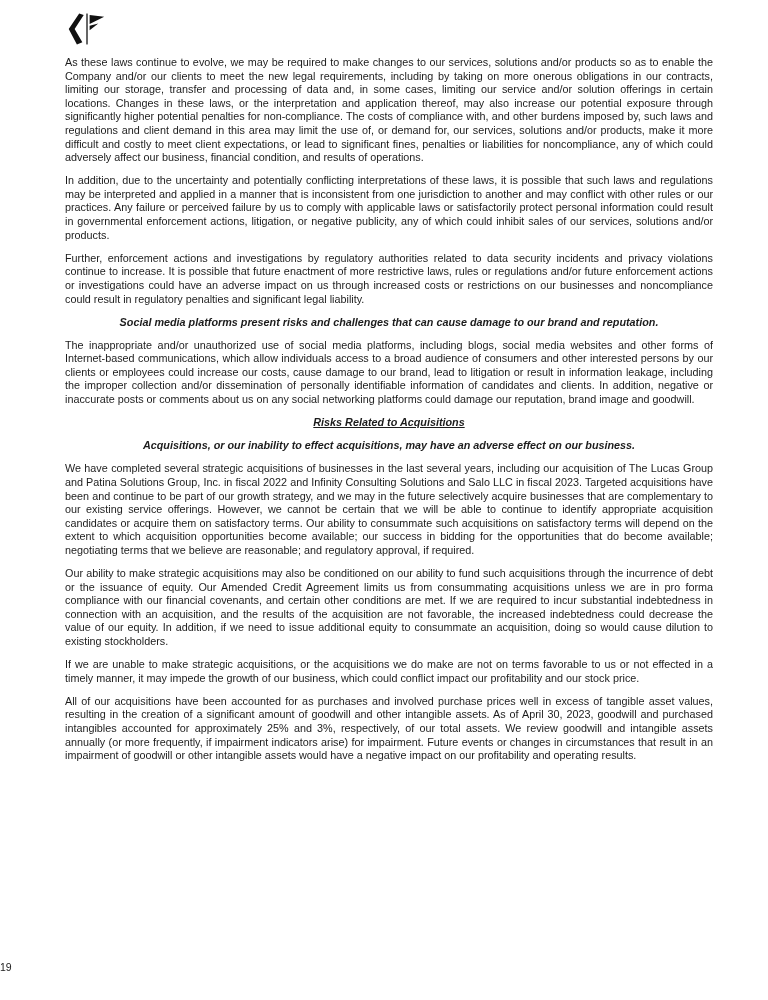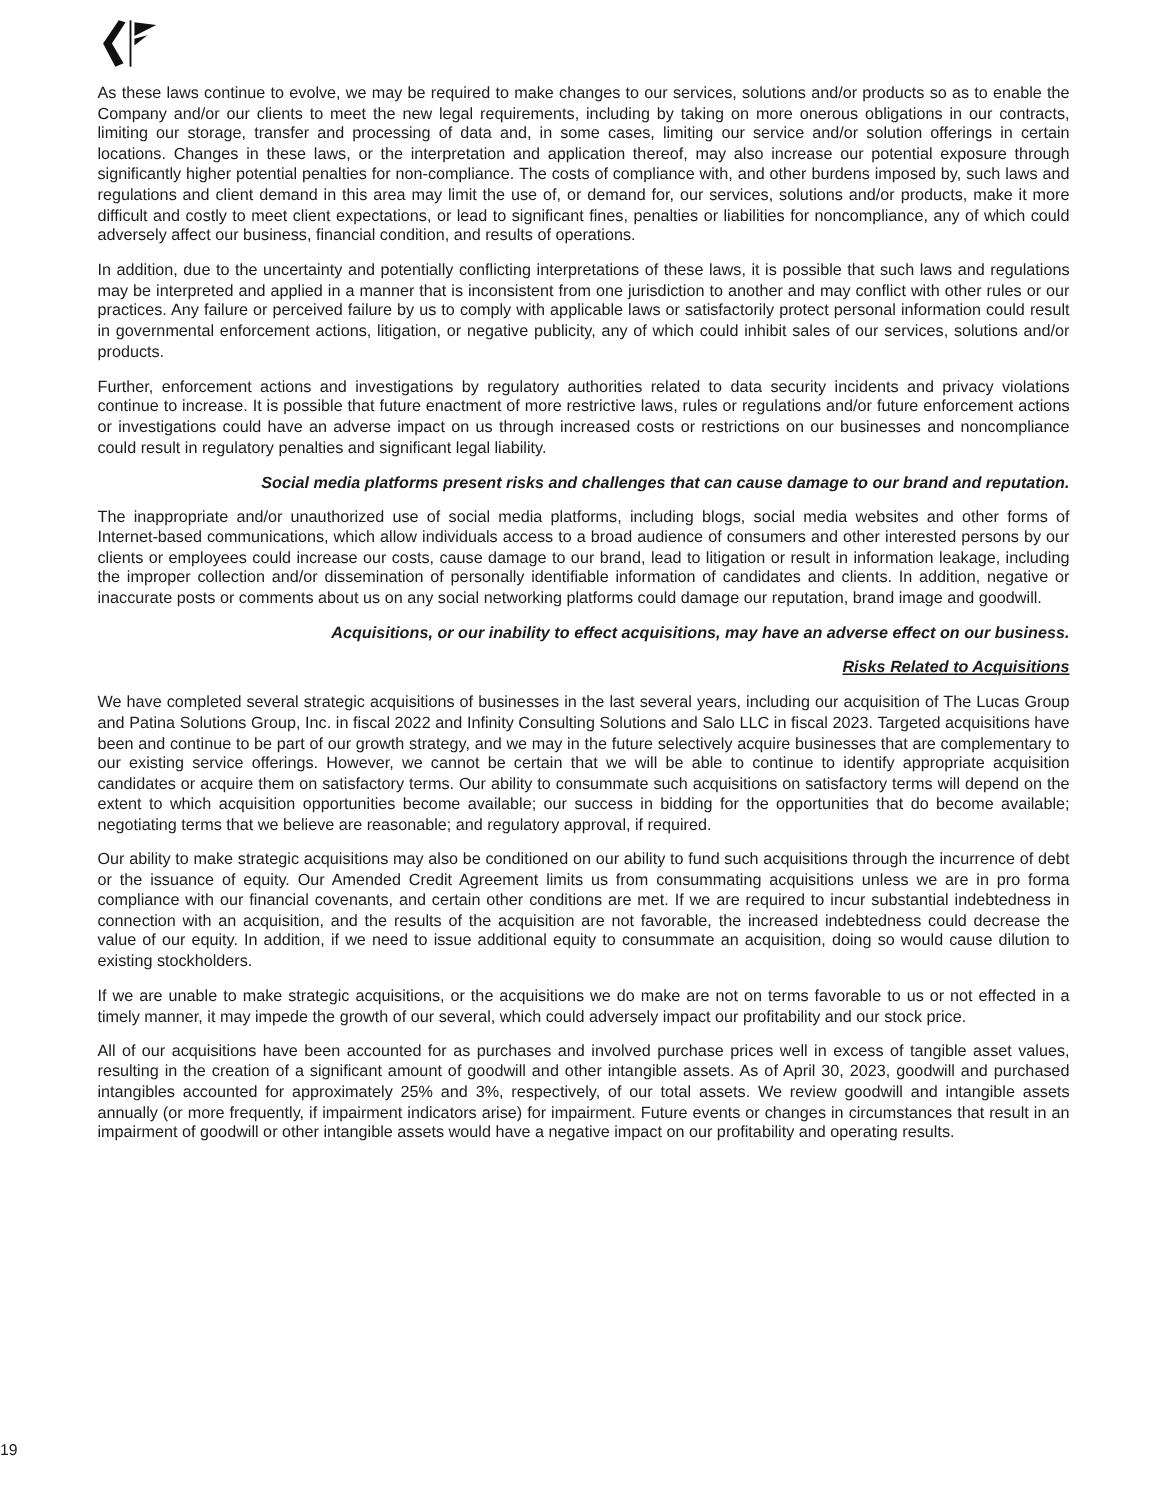--- a/index.html
+++ b/index.html
@@ -30,21 +30,21 @@
     font-size: 10.8px;
     line-height: 13.6px;
     text-align: justify;
     margin: 0 0 9.5px 0;
   }
   .heading {
     font-size: 10.8px;
     line-height: 13.6px;
     font-weight: bold;
     font-style: italic;
-    text-align: right;
+    text-align: center;
     margin: 0 0 9.5px 0;
   }
   .heading.underlined { text-decoration: underline; }
   .footer {
     position: absolute;
     left: 0;
     top: 961px;
     width: 768px;
     font-size: 10.5px;
     line-height: 13px;
@@ -66,25 +66,25 @@
       </g>
     </svg>
   </div>
 
   <div class="content">
     <p class="para">As these laws continue to evolve, we may be required to make changes to our services, solutions and/or products so as to enable the Company and/or our clients to meet the new legal requirements, including by taking on more onerous obligations in our contracts, limiting our storage, transfer and processing of data and, in some cases, limiting our service and/or solution offerings in certain locations. Changes in these laws, or the interpretation and application thereof, may also increase our potential exposure through significantly higher potential penalties for non-compliance. The costs of compliance with, and other burdens imposed by, such laws and regulations and client demand in this area may limit the use of, or demand for, our services, solutions and/or products, make it more difficult and costly to meet client expectations, or lead to significant fines, penalties or liabilities for noncompliance, any of which could adversely affect our business, financial condition, and results of operations.</p>
     <p class="para">In addition, due to the uncertainty and potentially conflicting interpretations of these laws, it is possible that such laws and regulations may be interpreted and applied in a manner that is inconsistent from one jurisdiction to another and may conflict with other rules or our practices. Any failure or perceived failure by us to comply with applicable laws or satisfactorily protect personal information could result in governmental enforcement actions, litigation, or negative publicity, any of which could inhibit sales of our services, solutions and/or products.</p>
     <p class="para">Further, enforcement actions and investigations by regulatory authorities related to data security incidents and privacy violations continue to increase. It is possible that future enactment of more restrictive laws, rules or regulations and/or future enforcement actions or investigations could have an adverse impact on us through increased costs or restrictions on our businesses and noncompliance could result in regulatory penalties and significant legal liability.</p>
     <p class="heading">Social media platforms present risks and challenges that can cause damage to our brand and reputation.</p>
     <p class="para">The inappropriate and/or unauthorized use of social media platforms, including blogs, social media websites and other forms of Internet-based communications, which allow individuals access to a broad audience of consumers and other interested persons by our clients or employees could increase our costs, cause damage to our brand, lead to litigation or result in information leakage, including the improper collection and/or dissemination of personally identifiable information of candidates and clients. In addition, negative or inaccurate posts or comments about us on any social networking platforms could damage our reputation, brand image and goodwill.</p>
+    <p class="heading underlined">Risks Related to Acquisitions</p>
     <p class="heading">Acquisitions, or our inability to effect acquisitions, may have an adverse effect on our business.</p>
-    <p class="heading underlined">Risks Related to Acquisitions</p>
     <p class="para">We have completed several strategic acquisitions of businesses in the last several years, including our acquisition of The Lucas Group and Patina Solutions Group, Inc. in fiscal 2022 and Infinity Consulting Solutions and Salo LLC in fiscal 2023. Targeted acquisitions have been and continue to be part of our growth strategy, and we may in the future selectively acquire businesses that are complementary to our existing service offerings. However, we cannot be certain that we will be able to continue to identify appropriate acquisition candidates or acquire them on satisfactory terms. Our ability to consummate such acquisitions on satisfactory terms will depend on the extent to which acquisition opportunities become available; our success in bidding for the opportunities that do become available; negotiating terms that we believe are reasonable; and regulatory approval, if required.</p>
     <p class="para">Our ability to make strategic acquisitions may also be conditioned on our ability to fund such acquisitions through the incurrence of debt or the issuance of equity. Our Amended Credit Agreement limits us from consummating acquisitions unless we are in pro forma compliance with our financial covenants, and certain other conditions are met. If we are required to incur substantial indebtedness in connection with an acquisition, and the results of the acquisition are not favorable, the increased indebtedness could decrease the value of our equity. In addition, if we need to issue additional equity to consummate an acquisition, doing so would cause dilution to existing stockholders.</p>
-    <p class="para">If we are unable to make strategic acquisitions, or the acquisitions we do make are not on terms favorable to us or not effected in a timely manner, it may impede the growth of our several, which could adversely impact our profitability and our stock price.</p>
+    <p class="para">If we are unable to make strategic acquisitions, or the acquisitions we do make are not on terms favorable to us or not effected in a timely manner, it may impede the growth of our business, which could conflict impact our profitability and our stock price.</p>
     <p class="para">All of our acquisitions have been accounted for as purchases and involved purchase prices well in excess of tangible asset values, resulting in the creation of a significant amount of goodwill and other intangible assets. As of April 30, 2023, goodwill and purchased intangibles accounted for approximately 25% and 3%, respectively, of our total assets. We review goodwill and intangible assets annually (or more frequently, if impairment indicators arise) for impairment. Future events or changes in circumstances that result in an impairment of goodwill or other intangible assets would have a negative impact on our profitability and operating results.</p>
   </div>
 
   <div class="footer">
     <span>19</span>
   </div>
 
 </div>
 
 </body></html>

